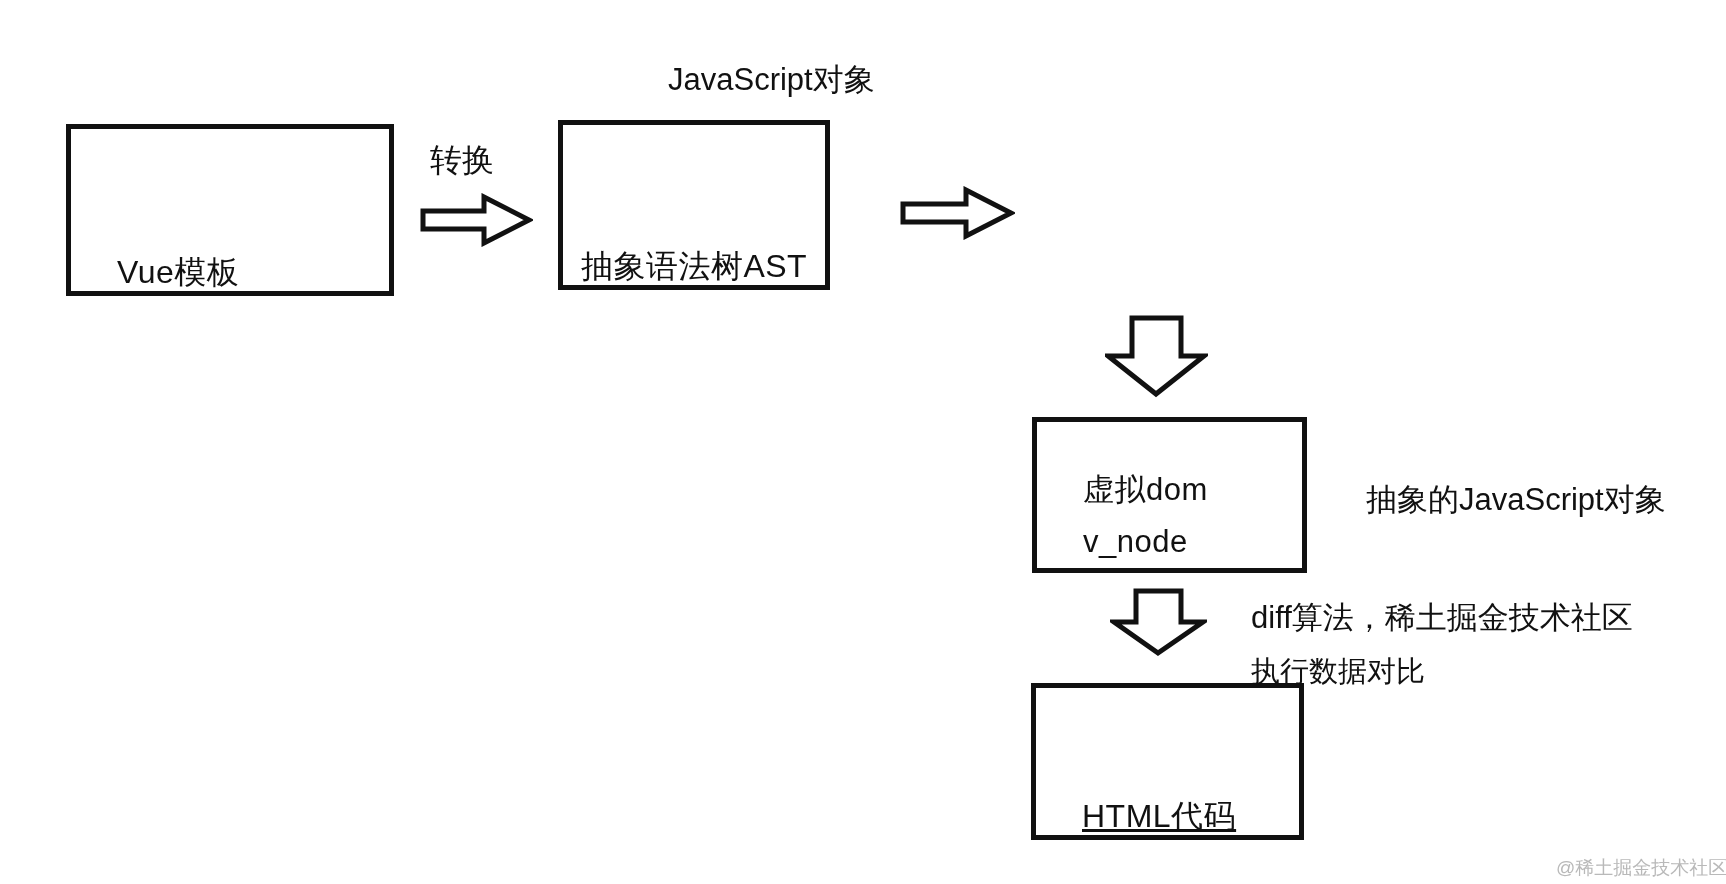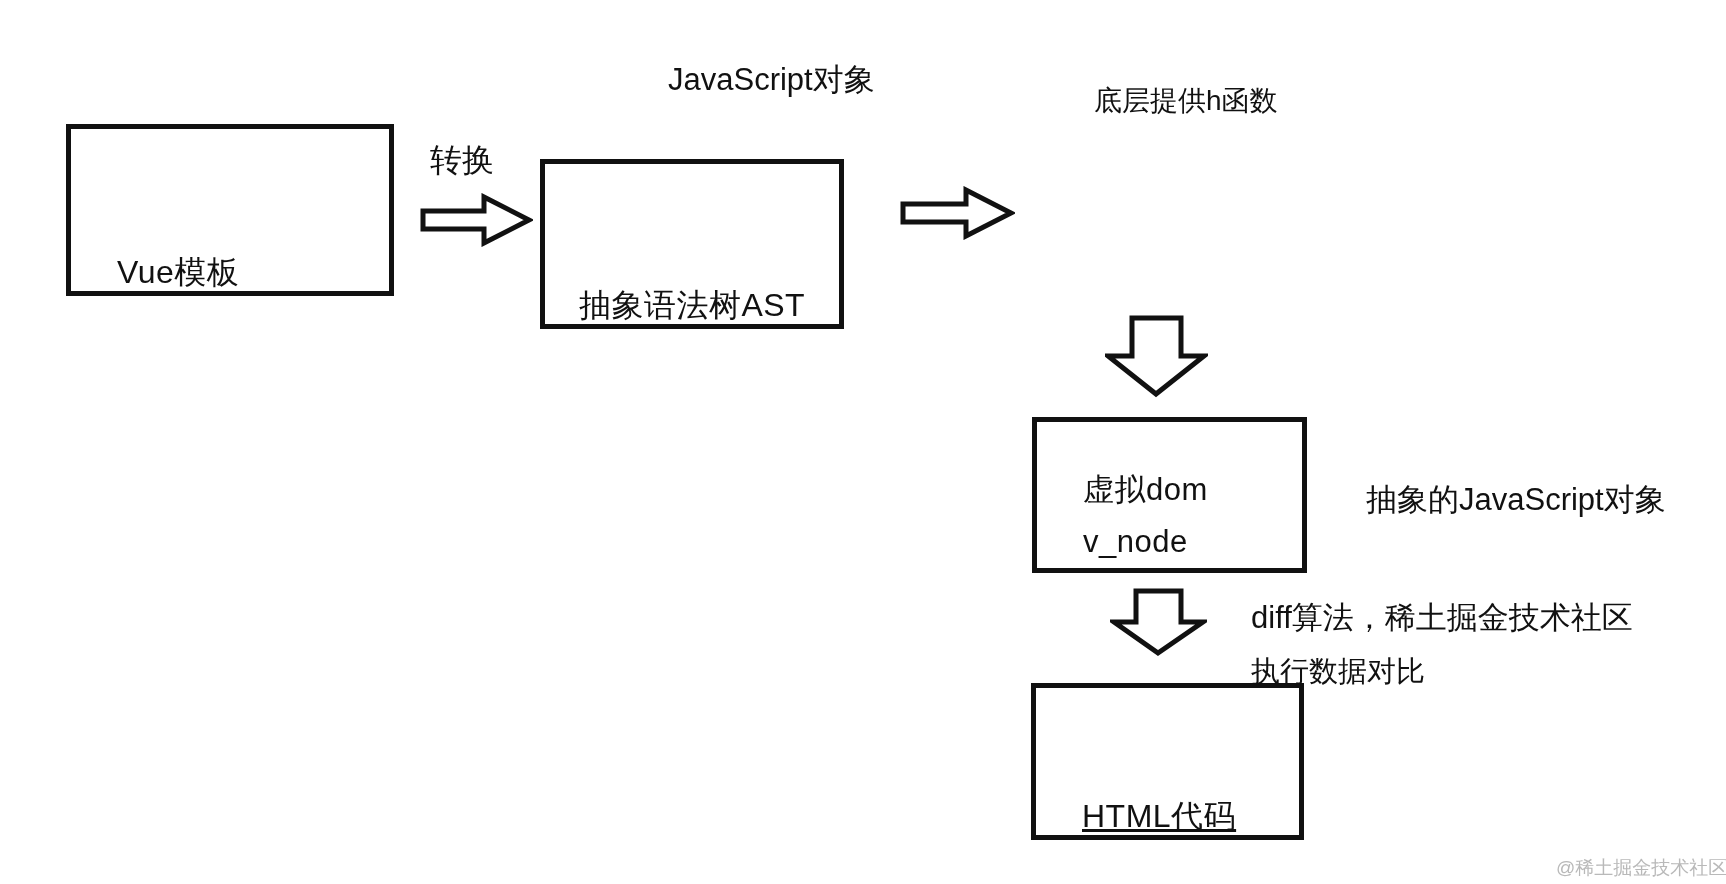--- a/index.html
+++ b/index.html
@@ -58,21 +58,21 @@
 </style>
 </head>
 <body>
 
 <div class="stage">
 
   <div class="box left" style="left:66px; top:124px; width:328px; height:172px;">
     <span>Vue模板</span>
   </div>
 
-  <div class="box center" style="left:540px; top:120px; width:304px; height:170px;margin-top:39px;">
+  <div class="box center" style="left:558px; top:120px; width:272px; height:170px;">
     <span>抽象语法树AST</span>
   </div>
 
 
   <div class="box left" style="left:1032px; top:417px; width:275px; height:156px;">
     <div class="line2row">虚拟dom</div>
     <div class="line2row">v_node</div>
   </div>
 
   <div class="box left" style="left:1031px; top:683px; width:273px; height:157px;text-decoration:underline;">
@@ -100,21 +100,20 @@
   <div class="arrow" style="left:1110px; top:588px; width:97px; height:69px;">
     <svg viewBox="0 0 97 69" preserveAspectRatio="none" aria-hidden="true">
       <path d="M26,3 H71 V34 L93,34 L48,65 L4,34 L26,34 Z"></path>
     </svg>
   </div>
 
   <span class="ann" style="left:430px; top:139px; font-size:32px;">转换</span>
 
   <span class="ann" style="left:668px; top:59px; font-size:31px;">JavaScript对象</span>
 
-  <span class="ann" style="left:1094px; top:82px; font-size:28px;">底层提供h函数</span>
 
   <span class="ann" style="left:1366px; top:479px; font-size:31px;">抽象的JavaScript对象</span>
 
   <span class="ann" style="left:1251px; top:597px; font-size:31px;">diff算法，稀土掘金技术社区</span>
 
   <span class="ann" style="left:1251px; top:652px; font-size:29px;">执行数据对比</span>
 
   <span class="watermark" style="left:1556px; top:855px;">@稀土掘金技术社区</span>
 
 </div>

